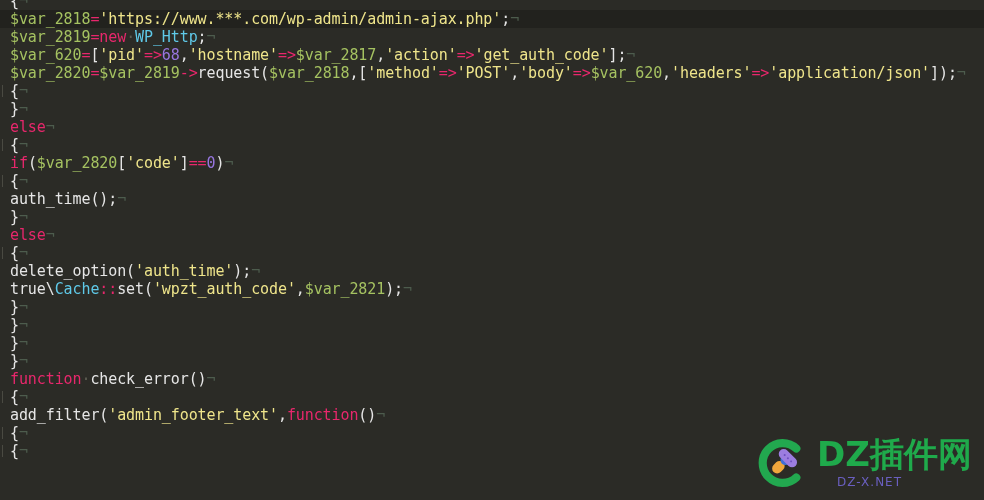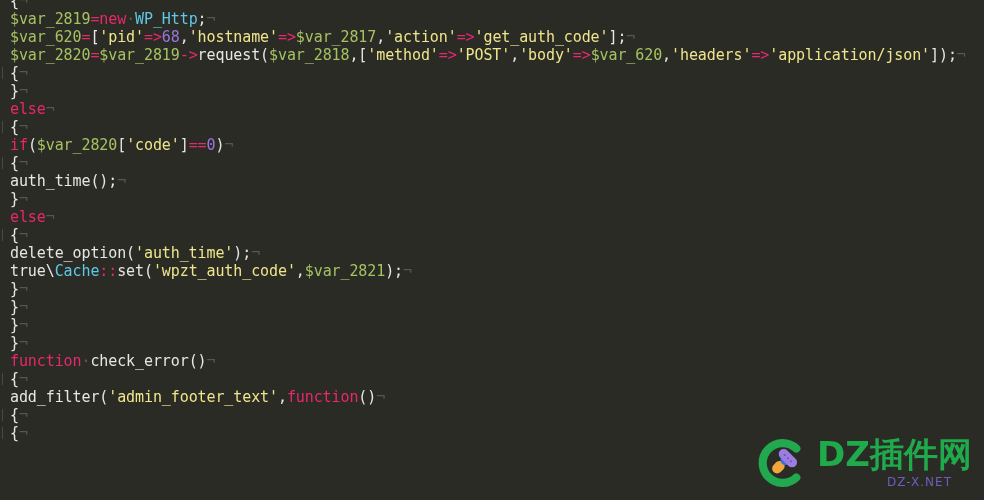--- a/index.html
+++ b/index.html
@@ -68,21 +68,21 @@
   .watermark {
     position: absolute;
     right: 12px;
     bottom: 8px;
     display: flex;
     align-items: center;
     gap: 8px;
     pointer-events: none;
   }
   .wm-mark { width: 58px; height: 58px; display: block; }
-  .wm-text { display: flex; flex-direction: column; align-items: flex-end; }
+  .wm-text { display: flex; flex-direction: column; align-items: flex-start; }
   .wm-title {
     font-family: "DejaVu Sans", "Liberation Sans", sans-serif;
     font-size: 34px;
     font-weight: bold;
     color: #1faa4b;
     line-height: 1.05;
     letter-spacing: 0px;
   }
   .wm-sub-row {
     display: flex;
@@ -100,20 +100,21 @@
   }
 </style>
 </head>
 <body>
 
 <div id="app">
 
   <div class="editor">
     <div class="code-lines" id="code-lines">
         <div class="line"><span class="t-punc">{</span><span class="t-eol">¬</span></div>
+        <div class="line current"><span class="t-var">$var_2818</span><span class="t-op">=</span><span class="t-str">'https://www.***.com/wp-admin/admin-ajax.php'</span><span class="t-punc">;</span><span class="t-eol">¬</span></div>
         <div class="line"><span class="t-var">$var_2819</span><span class="t-op">=</span><span class="t-kw">new</span><span class="t-mid">·</span><span class="t-cls">WP_Http</span><span class="t-punc">;</span><span class="t-eol">¬</span></div>
         <div class="line"><span class="t-var">$var_620</span><span class="t-op">=</span><span class="t-punc">[</span><span class="t-str">'pid'</span><span class="t-op">=&gt;</span><span class="t-num">68</span><span class="t-punc">,</span><span class="t-str">'hostname'</span><span class="t-op">=&gt;</span><span class="t-var">$var_2817</span><span class="t-punc">,</span><span class="t-str">'action'</span><span class="t-op">=&gt;</span><span class="t-str">'get_auth_code'</span><span class="t-punc">];</span><span class="t-eol">¬</span></div>
         <div class="line"><span class="t-var">$var_2820</span><span class="t-op">=</span><span class="t-var">$var_2819</span><span class="t-op">-&gt;</span><span class="t-plain">request(</span><span class="t-var">$var_2818</span><span class="t-punc">,[</span><span class="t-str">'method'</span><span class="t-op">=&gt;</span><span class="t-str">'POST'</span><span class="t-punc">,</span><span class="t-str">'body'</span><span class="t-op">=&gt;</span><span class="t-var">$var_620</span><span class="t-punc">,</span><span class="t-str">'headers'</span><span class="t-op">=&gt;</span><span class="t-str">'application/json'</span><span class="t-punc">]);</span><span class="t-eol">¬</span></div>
         <div class="line guide"><span class="t-punc">{</span><span class="t-eol">¬</span></div>
         <div class="line"><span class="t-punc">}</span><span class="t-eol">¬</span></div>
         <div class="line"><span class="t-kw">else</span><span class="t-eol">¬</span></div>
         <div class="line guide"><span class="t-punc">{</span><span class="t-eol">¬</span></div>
         <div class="line"><span class="t-kw">if</span><span class="t-punc">(</span><span class="t-var">$var_2820</span><span class="t-punc">[</span><span class="t-str">'code'</span><span class="t-punc">]</span><span class="t-op">==</span><span class="t-num">0</span><span class="t-punc">)</span><span class="t-eol">¬</span></div>
         <div class="line guide"><span class="t-punc">{</span><span class="t-eol">¬</span></div>
         <div class="line"><span class="t-plain">auth_time();</span><span class="t-eol">¬</span></div>

